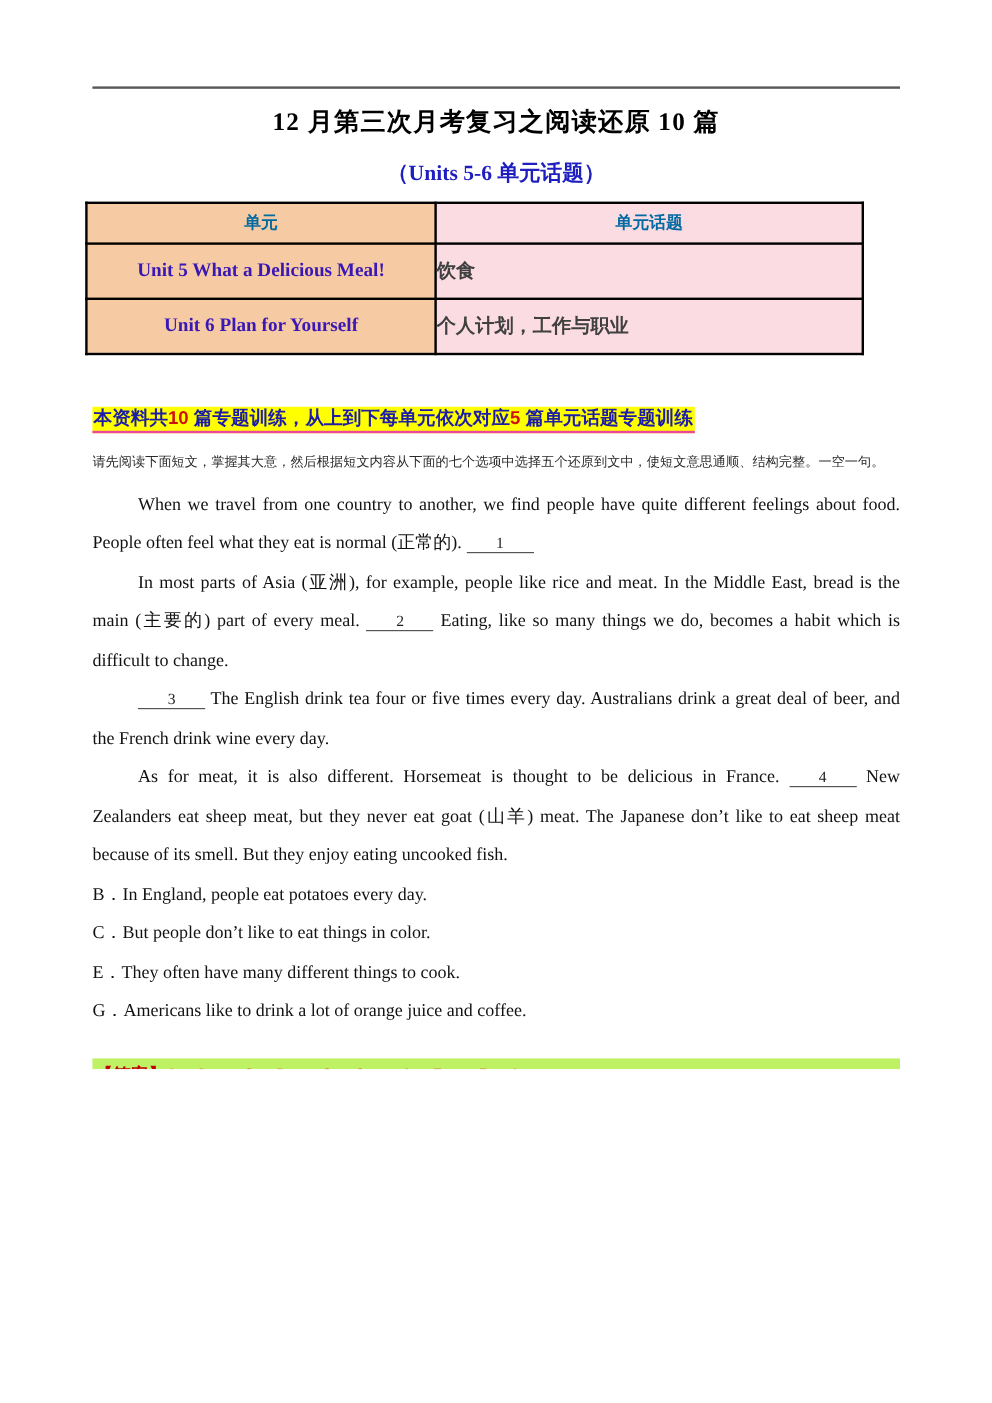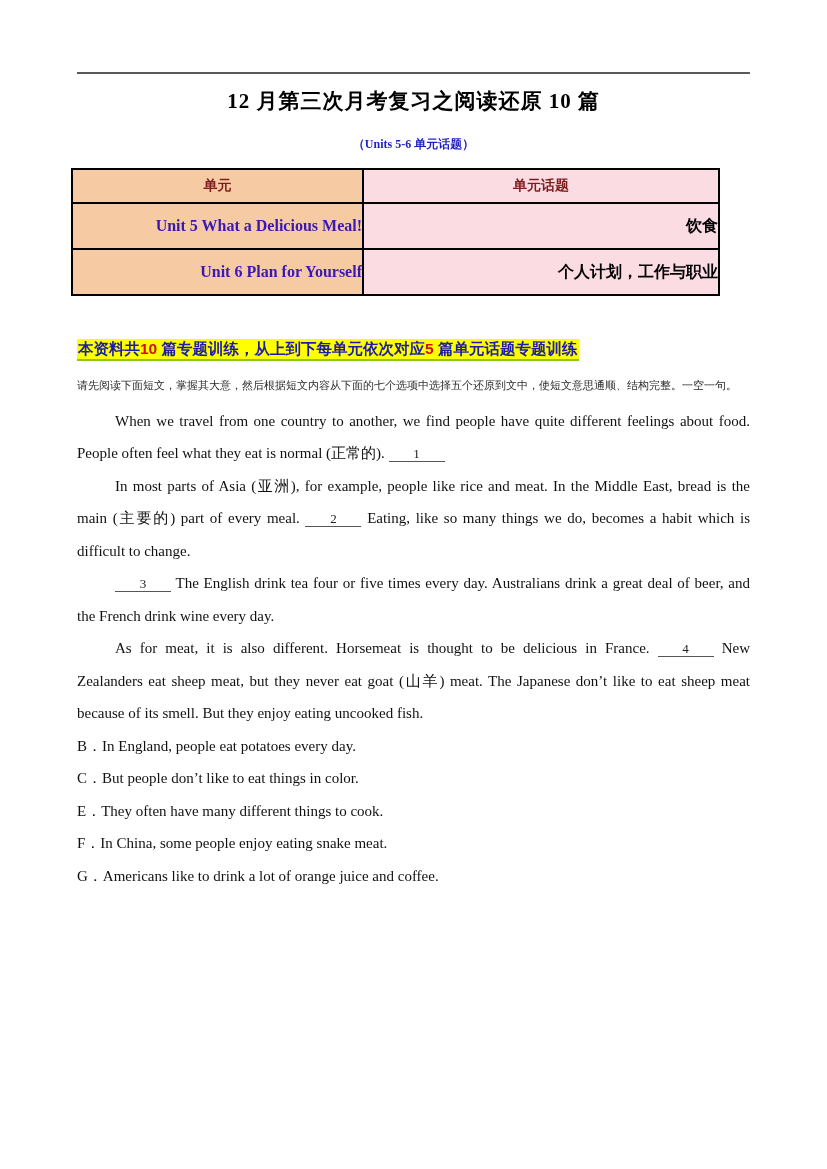--- a/index.html
+++ b/index.html
@@ -24,76 +24,75 @@
     margin:13px 0 0 0;
     text-align:center;
     font-size:21px;
     font-weight:bold;
     letter-spacing:1px;
     line-height:28px;
   }
   .doc-subtitle {
     margin-top:17px;
     text-align:center;
-    font-size:12px;
+    font-size:18px;
     font-weight:bold;
     color:#1f1fc0;
     line-height:24px;
   }
 
   table.units {
     margin-top:12px;
     margin-left:-6px;
     border-collapse:collapse;
     width:647px;
     table-layout:fixed;
   }
   table.units th, table.units td {
     border:2px solid #000;
     padding:0;
-    text-align:right;
   }
   table.units th {
     height:32px;
     font-family:"Liberation Sans","DejaVu Sans",sans-serif;
     font-size:14px;
     font-weight:bold;
-    color:#7f1d1d;
+    color:#0369a1;
     text-align:center;
   }
   col.c-unit  { width:291px; }
   col.c-topic { width:356px; }
   .bg-unit  { background:#f6cba4; }
   .bg-topic { background:#fbdce2; }
   td.cell-unit {
     height:44px;
     text-align:center;
     font-size:16px;
     font-weight:bold;
     color:#3a18b4;
   }
   td.cell-topic {
     height:44px;
     padding-left:14px;
     font-size:16px;
     font-weight:bold;
-    color:#000000;
+    color:#404040;
   }
 
   .notice {
     margin-top:42px;
     font-family:"Liberation Sans","DejaVu Sans",sans-serif;
     font-size:15.5px;
     font-weight:bold;
     line-height:22px;
   }
   .notice .hl {
     background:#ffff00;
     color:#1c1ca8;
-    border-bottom:2px solid #84cc16;
+    border-bottom:2px solid #ec4899;
     padding:1px 1px 2px 1px;
   }
   .notice .num { color:#d01010; }
 
   .instructions {
     margin:9px 12px 0 0;
     font-family:"Liberation Sans","DejaVu Sans",sans-serif;
     font-size:11px;
     color:#2a2a2a;
     line-height:32.5px;
@@ -194,21 +193,20 @@
         <p>When we travel from one country to another, we find people have quite different feelings about food. People often feel what they eat is normal (正常的). <span class="blank">1</span></p>
         <p>In most parts of Asia (亚洲), for example, people like rice and meat. In the Middle East, bread is the main (主要的) part of every meal. <span class="blank">2</span> Eating, like so many things we do, becomes a habit which is difficult to change.</p>
         <p><span class="blank">3</span> The English drink tea four or five times every day. Australians drink a great deal of beer, and the French drink wine every day.</p>
         <p>As for meat, it is also different. Horsemeat is thought to be delicious in France. <span class="blank">4</span> New Zealanders eat sheep meat, but they never eat goat (山羊) meat. The Japanese don’t like to eat sheep meat because of its smell. But they enjoy eating uncooked fish.</p>
       </div>
 
     <div class="options">
         <p>B．In England, people eat potatoes every day.</p>
         <p>C．But people don’t like to eat things in color.</p>
         <p>E．They often have many different things to cook.</p>
-        <p>F．In China, some people enjoy eating snake meat.</p>
         <p>G．Americans like to drink a lot of orange juice and coffee.</p>
       </div>
 
     <div class="answer-bar">
       <span class="answer-label">【答案】</span><span><span class="answer-item">1．D</span><span class="answer-item">2．B</span><span class="answer-item">3．G</span><span class="answer-item">4．F</span><span class="answer-item">5．A</span></span>
     </div>
   </div>
 </div>
 
 </body></html>

